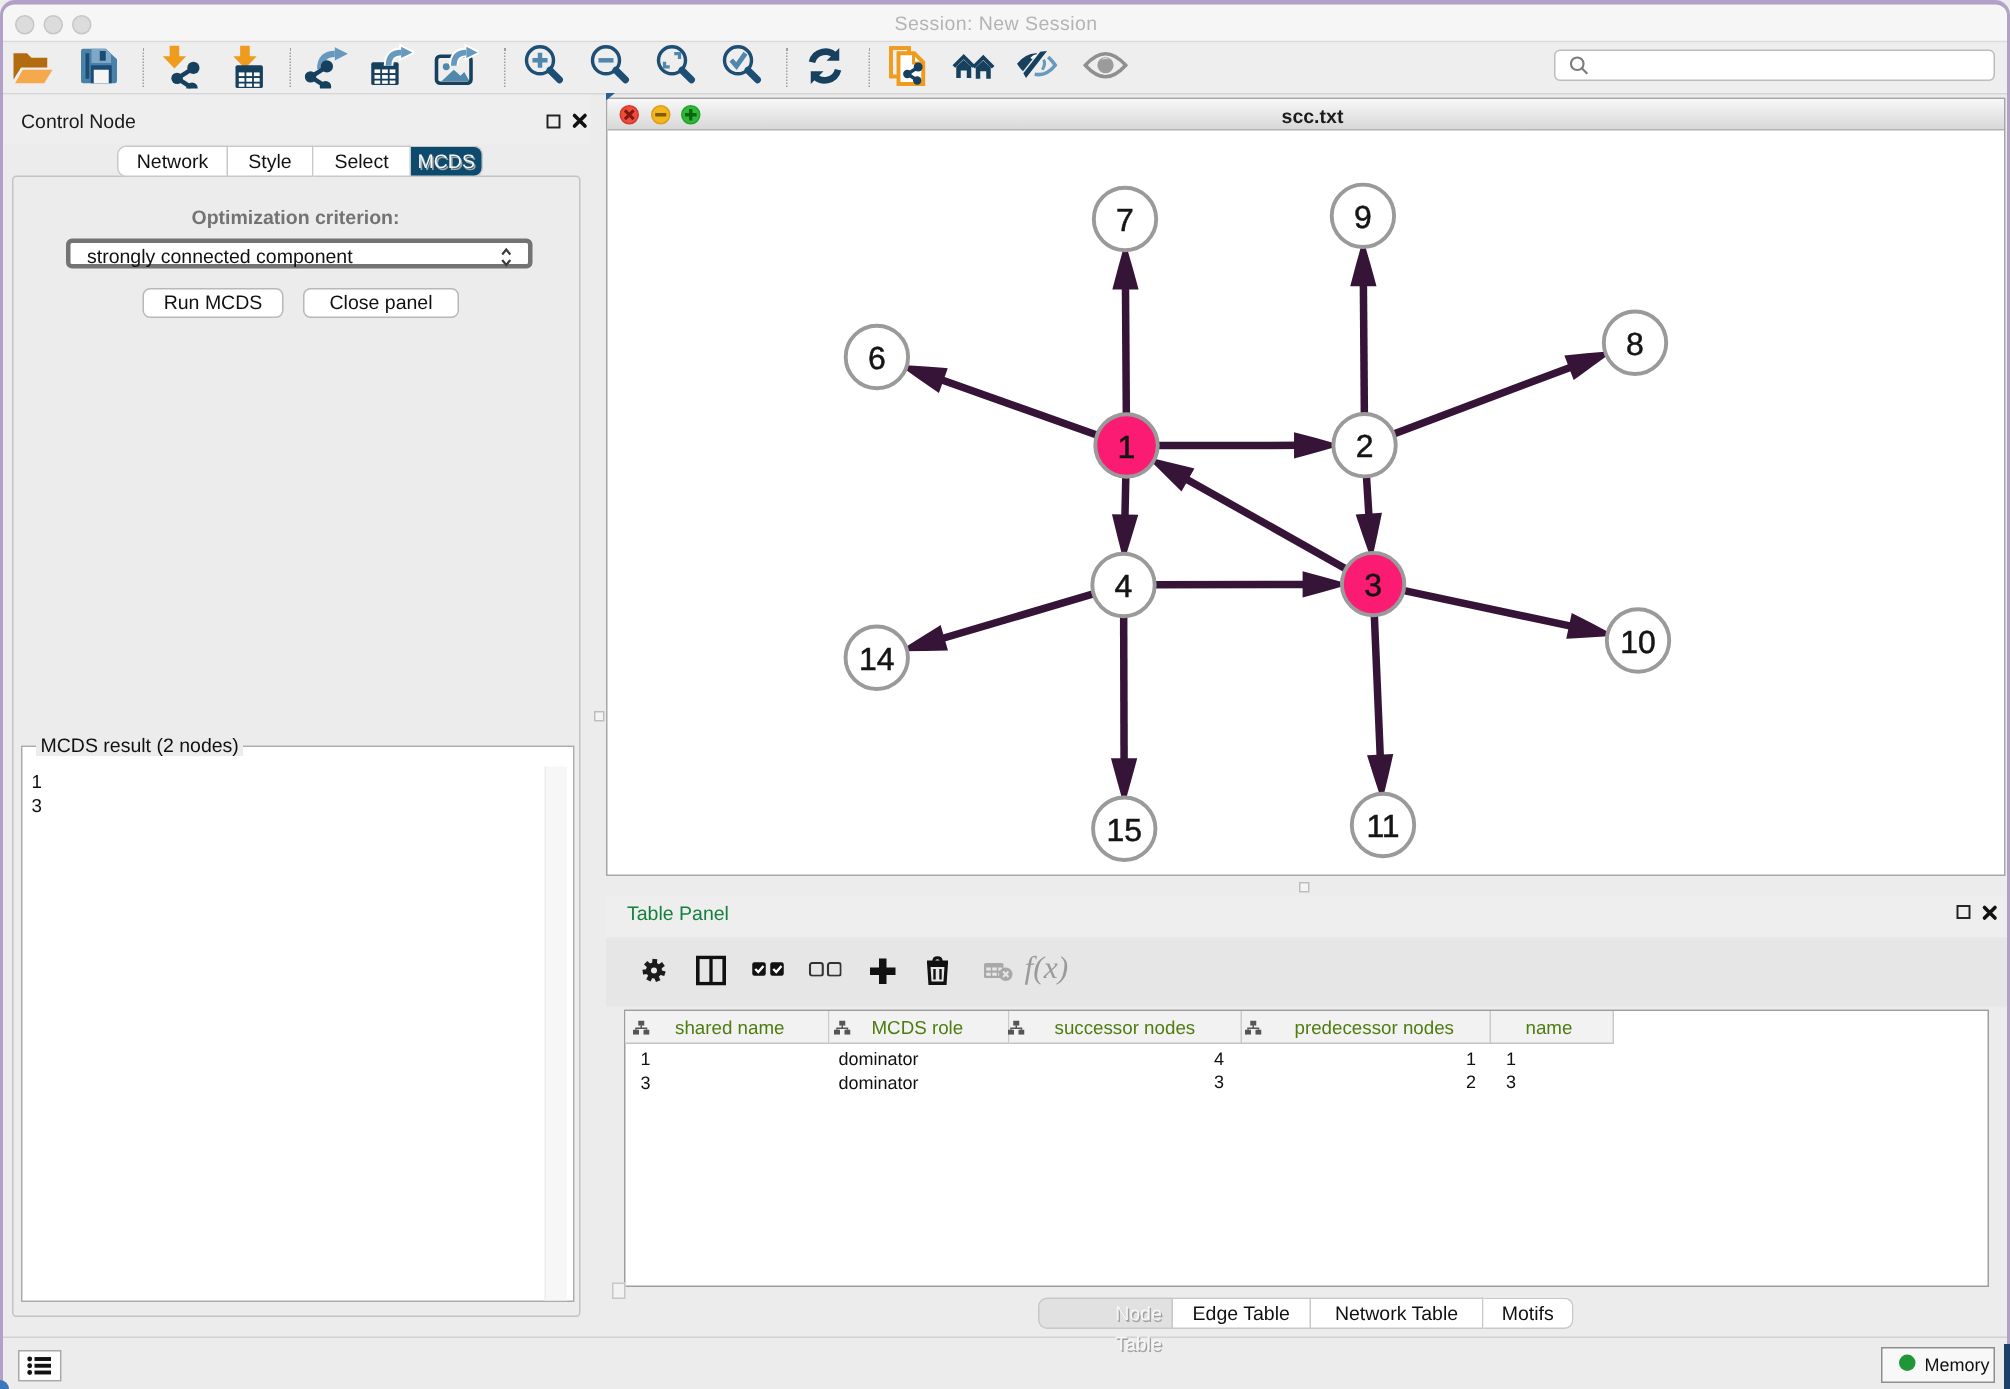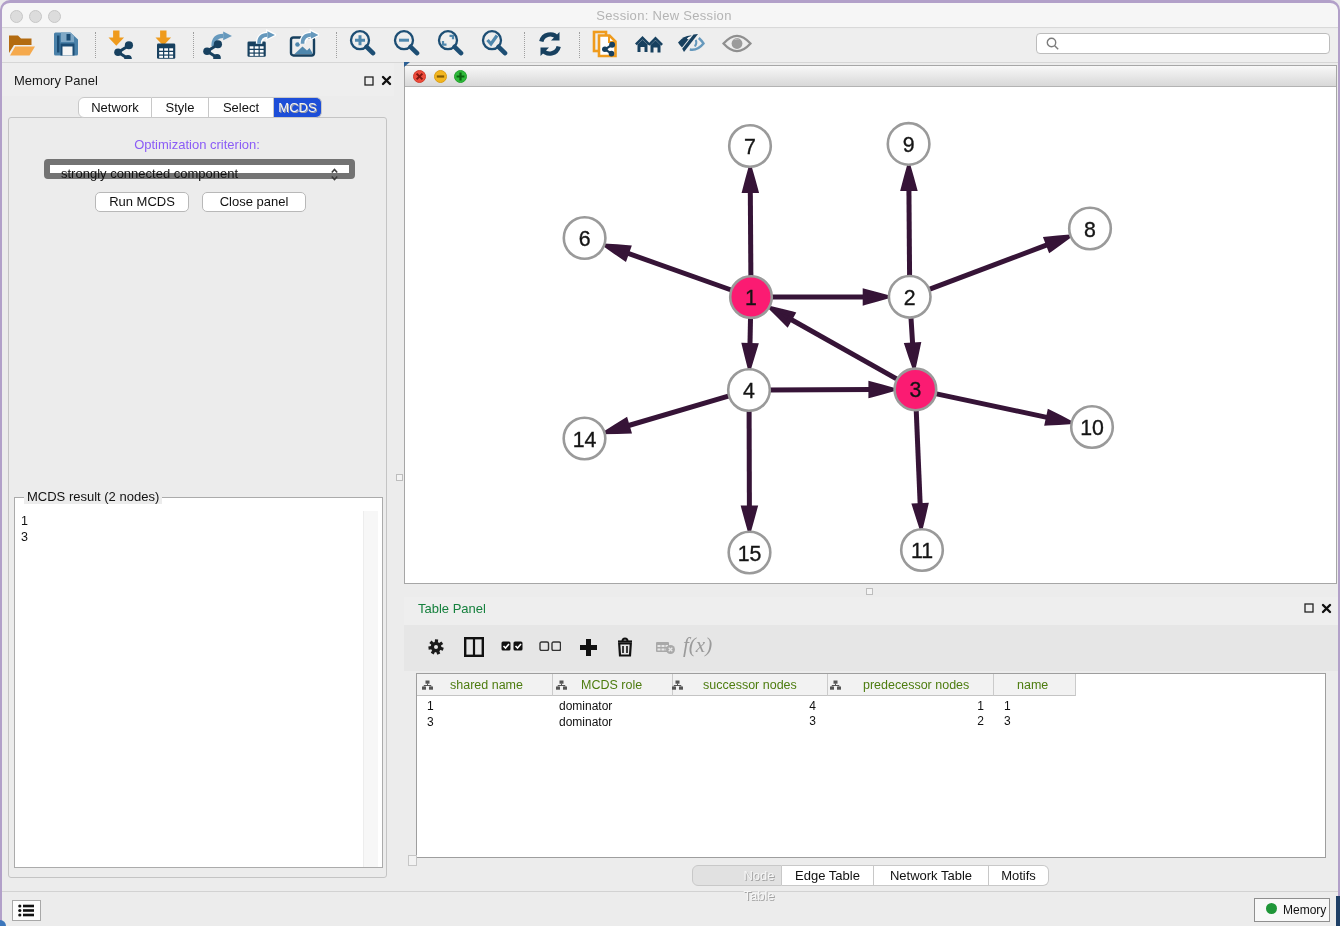--- a/index.html
+++ b/index.html
@@ -17,22 +17,22 @@
   .sep { position:absolute; top:3px; height:26px; width:1px; border-left:1px dotted #9f9f9f; }
   #searchbox { position:absolute; left:1034px; top:4px; width:294px; height:21px; background:#fff; border:1px solid #bcbcbc; border-radius:4px; }
   
   #mainbg { left:2px; top:63px; width:1336px; height:828px; background:#ececec; }
   
   #cp-head { left:2px; top:63px; width:392px; height:33px; background:#eeeeee; }
   #cp-title { position:absolute; left:12px; top:10px; font-size:13px; color:#1a1a1a; }
   #cp-tabs { left:78px; top:97px; height:21px; z-index:5; }
   .tab { position:absolute; top:0; height:21px; background:#fff; border:1px solid #c8c8c8; font-size:13px; color:#111; text-align:center; line-height:20px; }
   #cp-content { left:8px; top:117px; width:379px; height:761px; background:#ececec; border:1px solid #c4c4c4; border-radius:3px; }
-  #opt-label { left:0px; top:137px; width:394px; text-align:center; font-size:13px; color:#8b5cf6; }
-  #combo { left:44px; top:159px; width:311px; height:20px; background:#fff; border:6px solid #737373; border-radius:4px; font-size:13px; color:#111; line-height:18px; padding-left:11px; }
+  #opt-label { left:0px; top:137px; width:394px; text-align:center; font-size:13px; color:#737373;font-weight:bold; }
+  #combo { left:44px; top:159px; width:311px; height:20px; background:#fff; border:3px solid #737373; border-radius:4px; font-size:13px; color:#111; line-height:18px; padding-left:11px; }
   .btn { position:absolute; height:20px; background:#fff; border:1px solid #b8b8b8; border-radius:5px; font-size:13px; color:#111; text-align:center; line-height:18px; }
   
   #mcds-box { left:14px; top:497px; width:369px; height:371px; background:#fff; border:1px solid #ababab; }
   #mcds-label { left:24px; top:489px; background:#ececec; padding:0 3px; font-size:13px; color:#111; z-index:2; }
   #mcds-scroll { left:363px; top:511px; width:15px; height:356px; background:#f7f7f7; border-left:1px solid #ededed; }
   
   #netwin { left:404px; top:65px; width:933px; height:519px; background:#fff; border:1px solid #a6a6a6; }
   #nettitle { left:0; top:0; width:100%; height:21px; background:linear-gradient(#f8f8f8,#d8d8d8); border-bottom:1px solid #b3b3b3; }
   #nettitle-text { position:absolute; width:100%; top:4px; left:4.5px; text-align:center; font-size:13px; color:#1c1c1c; font-weight:bold; }
   .light { position:absolute; top:4px; width:13px; height:13px; border-radius:50%; }
@@ -215,34 +215,34 @@
   <div class="sep" style="left:577px;"></div>
   <div id="searchbox">
     <svg width="16" height="16" style="position:absolute;left:8px;top:2px;" viewBox="0 0 16 16">
         <circle cx="6.5" cy="6.5" r="4.2" fill="none" stroke="#7b7b7b" stroke-width="1.4"></circle>
         <line x1="9.7" y1="9.7" x2="13.2" y2="13.2" stroke="#7b7b7b" stroke-width="1.4"></line>
       </svg>
   </div>
 </div>
 
 <div class="abs" id="cp-head">
-  <div id="cp-title">Memory Panel</div>
+  <div id="cp-title">Control Node</div>
   <svg width="10" height="10" style="position:absolute;left:362px;top:13px;" viewBox="0 0 10 10">
       <rect x="1" y="1" width="8" height="8" fill="none" stroke="#222" stroke-width="1.3"></rect>
     </svg>
   <svg width="11" height="11" style="position:absolute;left:379px;top:12px;" viewBox="0 0 11 11">
       <path d="M2 2 L9 9 M9 2 L2 9" stroke="#111" stroke-width="2.4" stroke-linecap="round"></path>
     </svg>
 </div>
 <div class="abs" id="cp-content"></div>
 <div class="abs" id="cp-tabs">
   <div class="tab" style="left:0;width:74px;border-radius:6px 0 0 6px;">Network</div>
   <div class="tab" style="left:74px;width:57px;border-left:none;">Style</div>
   <div class="tab" style="left:131px;width:65px;border-left:none;">Select</div>
-  <div class="tab" style="left:196px;width:48px;border-left:none;border-radius:0 6px 6px 0;background:#1d4ed8;color:#f4f4f4;text-shadow:1px 1px 0 #a5a5a5;">MCDS</div>
+  <div class="tab" style="left:196px;width:48px;border-left:none;border-radius:0 6px 6px 0;background:#0c4a6e;color:#f4f4f4;text-shadow:1px 1px 0 #a5a5a5;">MCDS</div>
 </div>
 <div class="abs" id="opt-label">Optimization criterion:</div>
 <div class="abs" id="combo">strongly connected component
   <svg width="9" height="13" style="position:absolute;right:10px;top:3px;" viewBox="0 0 9 13">
       <path d="M1.8 4.6 L4.5 1.4 L7.2 4.6" fill="none" stroke="#3c3c3c" stroke-width="1.5"></path>
       <path d="M1.8 8.4 L4.5 11.6 L7.2 8.4" fill="none" stroke="#3c3c3c" stroke-width="1.5"></path>
     </svg>
 </div>
 <div class="btn abs" style="left:95px;top:192px;width:94px;">Run MCDS</div>
 <div class="btn abs" style="left:202px;top:192px;width:104px;">Close panel</div>
@@ -258,20 +258,21 @@
     <div class="light" style="left:49px;background:#2eb93a;border:1px solid #23a02e;"></div>
     <svg width="9" height="9" style="position:absolute;left:10px;top:6px;" viewBox="0 0 9 9">
         <path d="M1.6 1.6 L7.4 7.4 M7.4 1.6 L1.6 7.4" stroke="#801710" stroke-width="2"></path>
       </svg>
     <svg width="9" height="9" style="position:absolute;left:30.5px;top:6px;" viewBox="0 0 9 9">
         <line x1="0.8" y1="4.5" x2="8.2" y2="4.5" stroke="#835c04" stroke-width="2.2"></line>
       </svg>
     <svg width="9" height="9" style="position:absolute;left:51px;top:6px;" viewBox="0 0 9 9">
         <path d="M4.5 0.6 L4.5 8.4 M0.6 4.5 L8.4 4.5" stroke="#0a6410" stroke-width="2.2"></path>
       </svg>
+    <div id="nettitle-text">scc.txt</div>
   </div>
 </div>
 <svg width="932" height="498" style="position:absolute;left:405px;top:86px;">
 <g stroke="#361437" stroke-width="5" fill="#361437">
 <line x1="345.9" y1="193.0" x2="345.3" y2="102.5"></line>
 <polygon points="350.8,104.5 347.8,93.5 345.2,84.5 342.7,93.5 339.8,104.5"></polygon>
 <line x1="329.0" y1="205.0" x2="219.7" y2="166.2"></line>
 <polygon points="223.4,161.7 212.0,160.8 202.7,160.2 210.3,165.6 219.7,172.1"></polygon>
 <line x1="364.0" y1="211.0" x2="462.2" y2="210.9"></line>
 <polygon points="460.2,216.4 471.2,213.4 480.2,210.8 471.2,208.3 460.2,205.4"></polygon>

